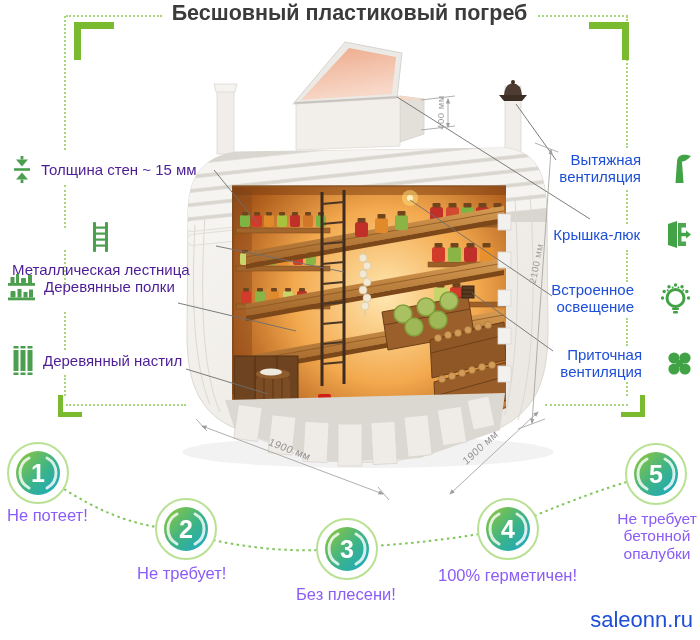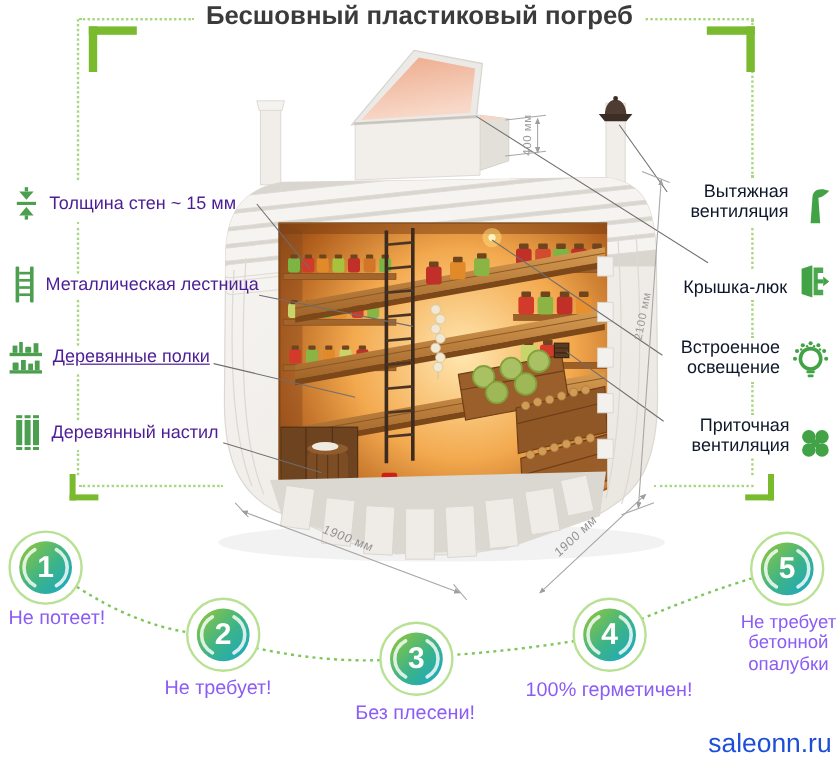--- a/index.html
+++ b/index.html
@@ -10,21 +10,21 @@
   .dv{position:absolute;width:0;border-left:2px dotted #a7d77c;}
   .corner{position:absolute;}
   .c-tl{left:74px;top:22px;width:33px;height:31px;border-left:7px solid #79ba2e;border-top:7px solid #79ba2e;}
   .c-tr{left:589px;top:22px;width:33px;height:31px;border-right:7px solid #79ba2e;border-top:7px solid #79ba2e;}
   .c-bl{left:58px;top:395px;width:19px;height:17px;border-left:5px solid #79ba2e;border-bottom:5px solid #79ba2e;}
   .c-br{left:621px;top:395px;width:19px;height:17px;border-right:5px solid #79ba2e;border-bottom:5px solid #79ba2e;}
   
   .title{position:absolute;left:0;right:0;top:1px;text-align:center;font-size:21.5px;font-weight:700;color:#3b3b3b;}
   
   .lrow{position:absolute;display:flex;align-items:center;gap:9px;font-size:15px;color:#4c1d95;}
-  .rrow{position:absolute;display:flex;align-items:flex-end;gap:10px;font-size:15px;color:#0f172a;}
+  .rrow{position:absolute;display:flex;align-items:center;gap:26px;font-size:15px;color:#1d4ed8;}
   .rrow .txt{width:88px;text-align:right;line-height:1.15;}
   .licon svg,.ricon svg{display:block;}
   
   .abs{position:absolute;}
   svg{overflow:visible;}
   
   .dim{position:absolute;font-size:9.5px;color:#9b9b9b;text-align:center;letter-spacing:0.5px;white-space:nowrap;}
   .dim19{font-size:10.5px;color:#939393;}
   
   .badge{position:absolute;width:58px;height:58px;border:2px solid #b9e193;border-radius:50%;
@@ -368,34 +368,34 @@
       <svg width="20" height="27" viewBox="0 0 20 27" fill="#4b9f4e">
         <rect x="8.6" y="0" width="2.8" height="3.5"></rect>
         <path d="M4,3.5 h12 l-6,7 z"></path>
         <rect x="2" y="12.2" width="16" height="2.6"></rect>
         <path d="M10,16.5 l6,7 h-12 z"></path>
         <rect x="8.6" y="23.5" width="2.8" height="3.5"></rect>
       </svg>
     </span>
     <span>Толщина стен ~ 15 мм</span>
   </div>
-  <div class="lrow" style="left:12px;top:222px;">
+  <div class="lrow" style="left:12px;top:222px;flex-direction:column;">
     <span class="licon">
       <svg width="17" height="30" viewBox="0 0 17 30" fill="#4b9f4e">
         <rect x="1" y="0" width="3" height="30" rx="1"></rect>
         <rect x="13" y="0" width="3" height="30" rx="1"></rect>
         <rect x="4" y="4.5" width="9" height="2.2"></rect>
           <rect x="4" y="10.5" width="9" height="2.2"></rect>
         <rect x="4" y="16.5" width="9" height="2.2"></rect>
           <rect x="4" y="22.5" width="9" height="2.2"></rect>
       </svg>
     </span>
     <span>Металлическая лестница</span>
   </div>
-  <div class="lrow" style="left:8px;top:283px;text-decoration:underline;">
+  <div class="lrow" style="left:8px;top:272px;">
     <span class="licon">
       <svg width="27" height="29" viewBox="0 0 27 29" fill="#4b9f4e">
         <rect x="2.5" y="5" width="4" height="6"></rect>
           <rect x="8" y="2" width="3" height="9"></rect>
         <rect x="13" y="6" width="5" height="5" rx="1"></rect>
           <rect x="20" y="3" width="4" height="8"></rect>
         <rect x="0" y="11" width="27" height="2.8"></rect>
         <rect x="2.5" y="19" width="5" height="6.5" rx="1"></rect>
           <rect x="9.5" y="17" width="4" height="8.5"></rect>
         <rect x="15.5" y="20" width="4" height="5.5"></rect>

